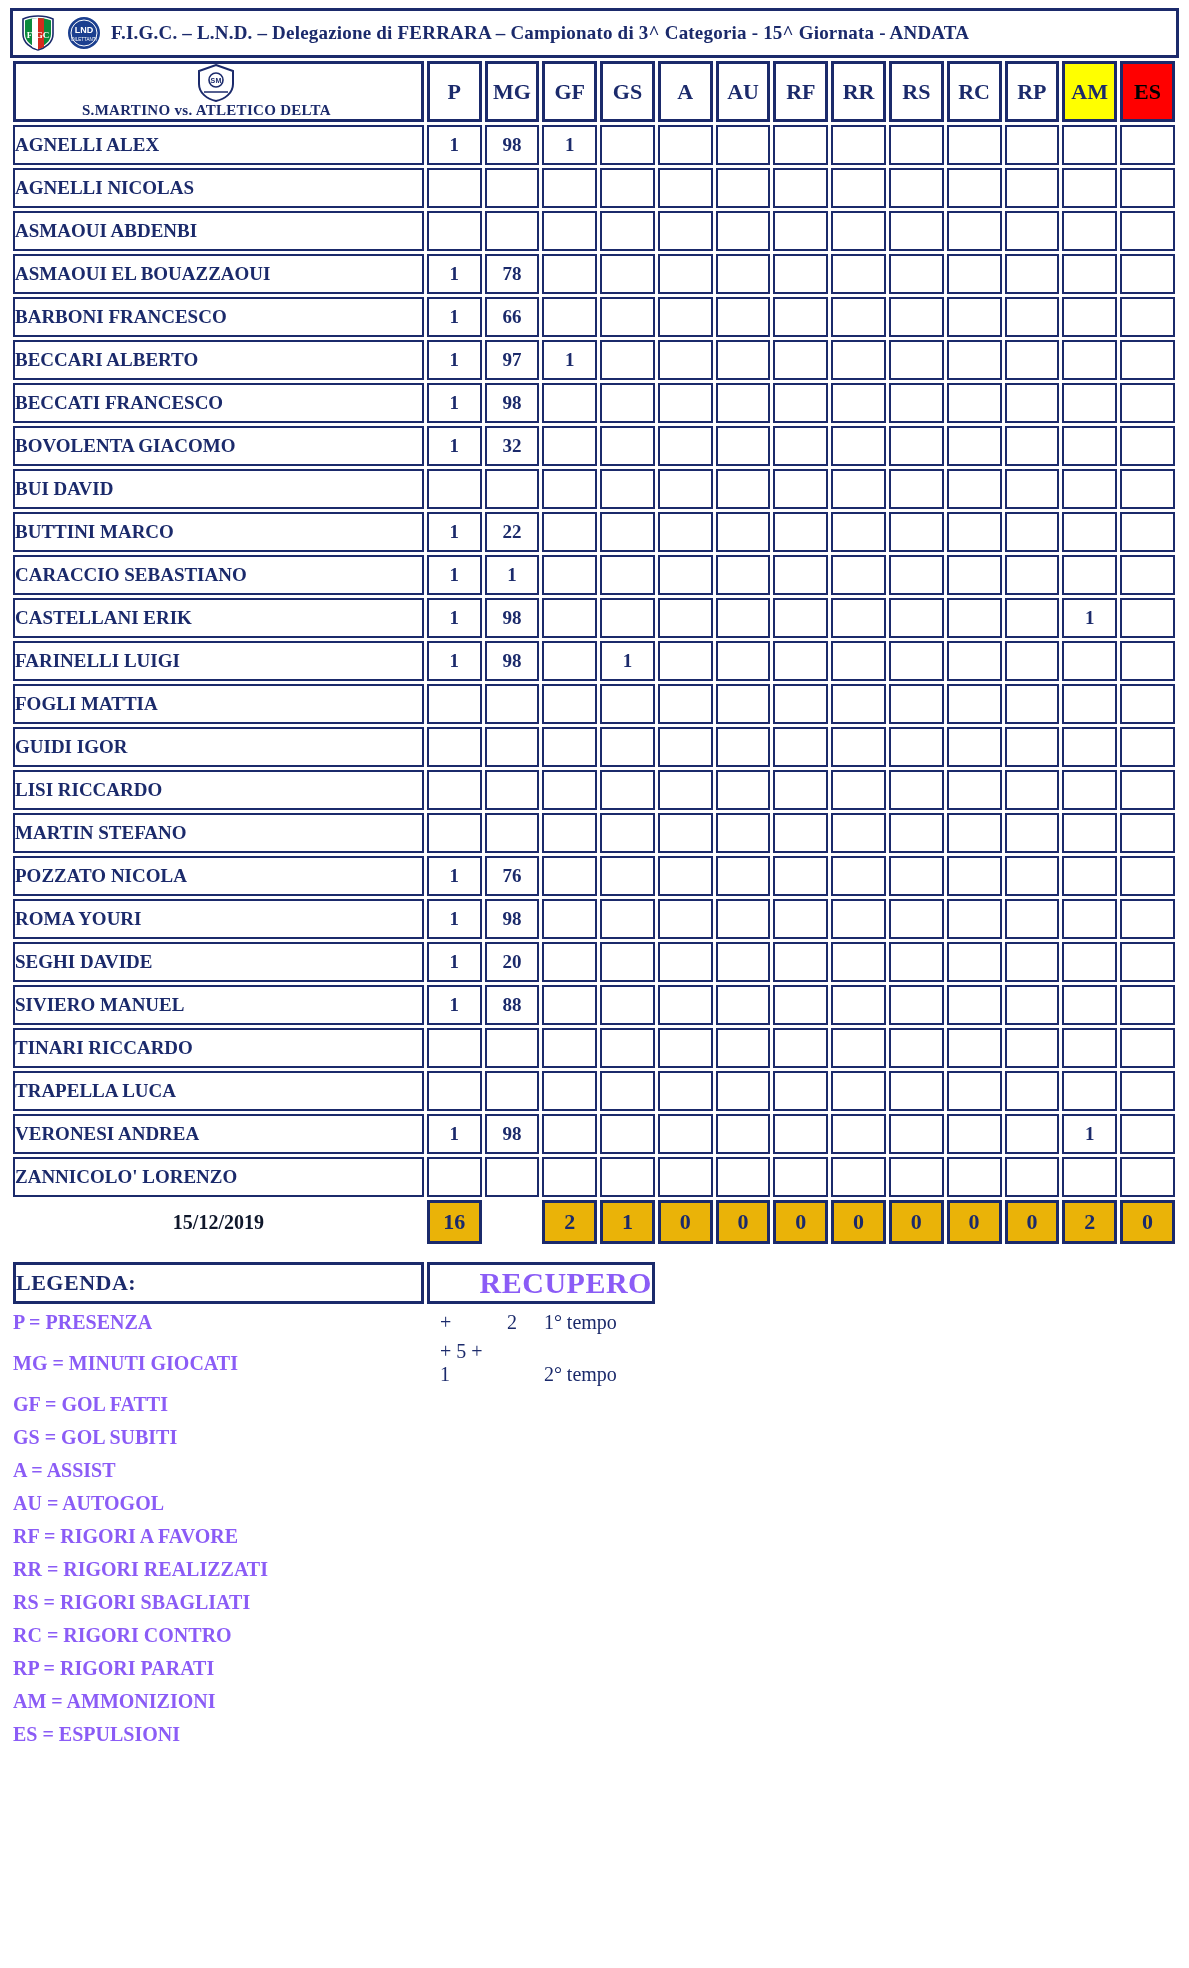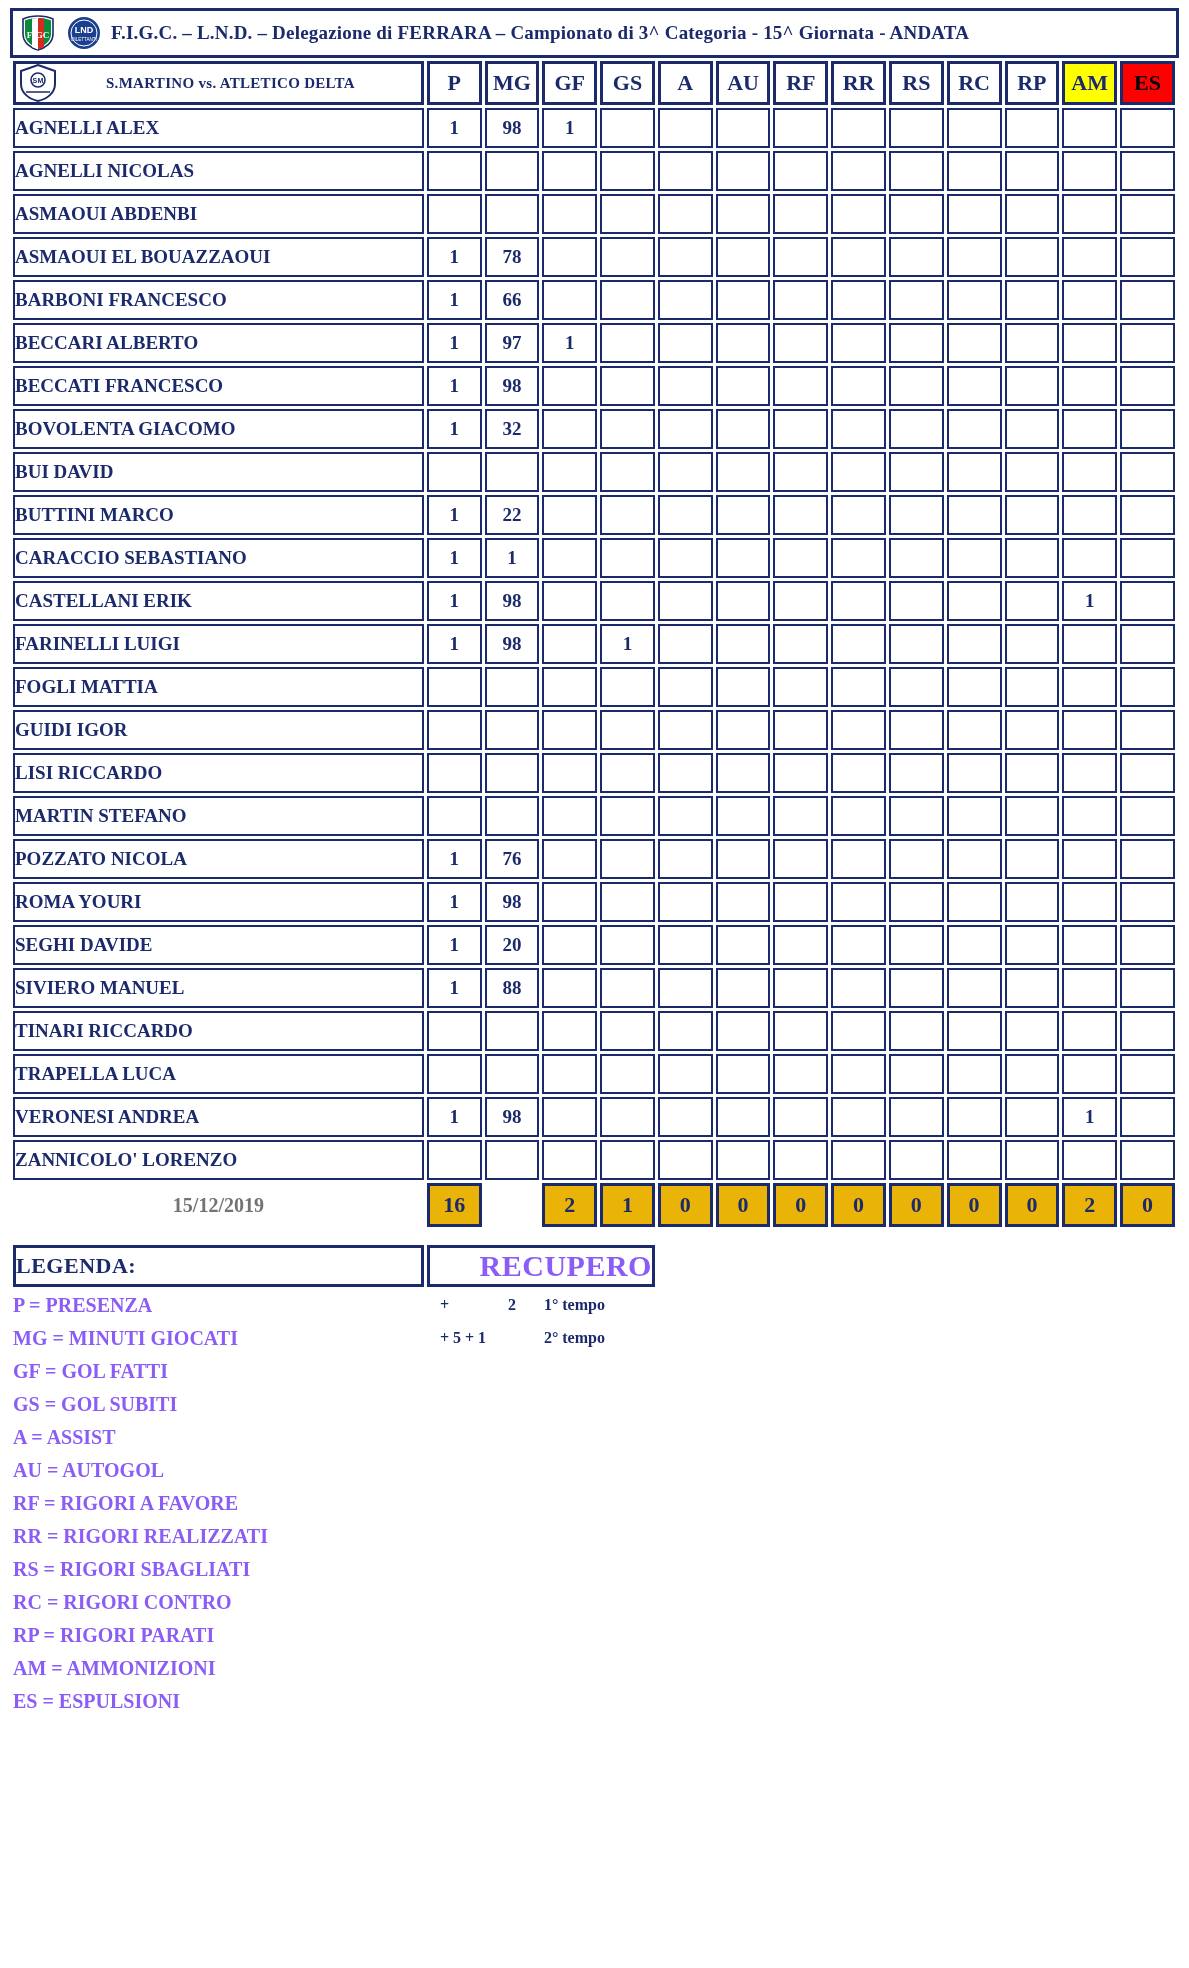--- a/index.html
+++ b/index.html
@@ -94,20 +94,21 @@
     font-size: 15px;
     color: #1b2a6b;
     text-align: center;
     background: #fff;
     letter-spacing: 0.3px;
   }
   .teams-wrap {
     display: flex;
     align-items: center;
     height: 100%;
+    flex-direction: column;
   }
   .team-logo {
     flex: 0 0 auto;
     width: 40px;
     height: 38px;
     margin: 0 6px 0 2px;
   }
   .teams-label { flex: 1 1 auto; text-align: center; padding-right: 24px;}
 
   th.hcell {
@@ -132,21 +133,21 @@
     font-size: 22px;
     color: #1b2a6b;
     text-align: center;
     vertical-align: middle;
     background: #eab308;
   }
   .date-cell {
     height: 44px;
     font-weight: bold;
     font-size: 20px;
-    color: #737373;
+    color: #0f172a;
     text-align: center;
     vertical-align: middle;
     border: none;
   }
   .spacer-row td { height: 12px; border: none; }
 
   .legend-box {
     border: 3px solid #1b2a6b;
     height: 42px;
     box-sizing: border-box;
@@ -172,22 +173,22 @@
     font-weight: bold;
     font-size: 20px;
     color: #8b5cf6;
     text-align: left;
     padding-left: 6px;
     vertical-align: middle;
     border: none;
   }
   .rec-line {
     height: 30px;
-    font-weight: bold;
-    font-size: 16px;
+    font-weight: normal;
+    font-size: 20px;
     color: #1b2a6b;
     vertical-align: middle;
     border: none;
     text-align: center;
   }
   .rec-line .plus { display:inline-block; width: 54px; text-align: left; padding-left: 12px;}
   .rec-line .val { display:inline-block; width: 36px; text-align: center;}
   .rec-line .lbl { display:inline-block; width: 110px; text-align: left; padding-left: 14px;}
   .blank-cell { border: none; height: 30px; }
 </style>

